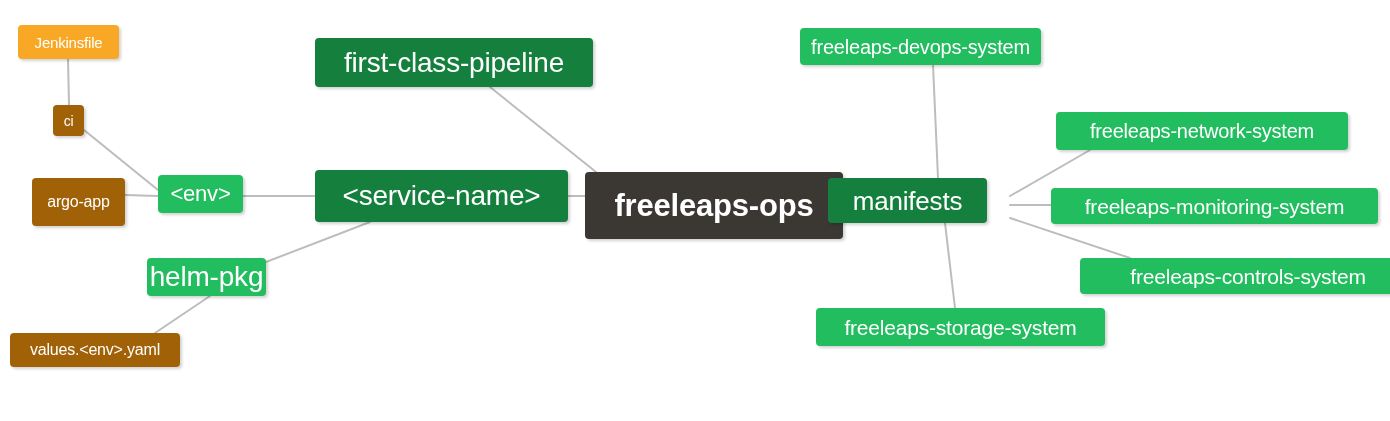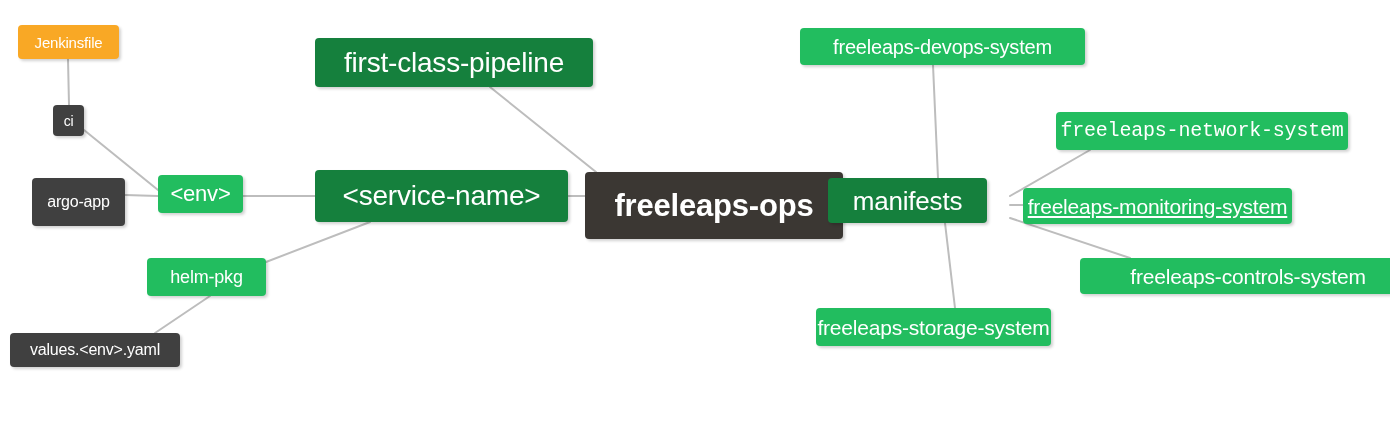--- a/index.html
+++ b/index.html
@@ -24,21 +24,21 @@
     white-space:nowrap;
     line-height:1;
     box-shadow:2px 2px 3px rgba(0,0,0,0.18);
     letter-spacing:-0.2px;
     padding:0 10px;
   }
   .n-root   {background:#3b3733;}
   .n-blue   {background:#15803d;}
   .n-green  {background:#22bd5f;}
   .n-orange {background:#f9a825;}
-  .n-red    {background:#404040;}
+  .n-red    {background:#a16207;}
 </style>
 </head>
 <body>
 
 <div id="canvas">
   <svg id="edges" viewBox="0 0 1390 421" preserveAspectRatio="none" xmlns="http://www.w3.org/2000/svg">
       <line x1="68" y1="59" x2="69" y2="105" stroke="#bdbdbd" stroke-width="2" stroke-linecap="round"></line>
       <line x1="84" y1="130" x2="158" y2="190" stroke="#bdbdbd" stroke-width="2" stroke-linecap="round"></line>
       <line x1="125" y1="195" x2="158" y2="196" stroke="#bdbdbd" stroke-width="2" stroke-linecap="round"></line>
       <line x1="243" y1="196" x2="315" y2="196" stroke="#bdbdbd" stroke-width="2" stroke-linecap="round"></line>
@@ -59,47 +59,47 @@
       </div>
       <div class="node n-red" style="left: 53px; top: 105px; width: 31px; height: 31px; font-size: 14px;">
         <span>ci</span>
       </div>
       <div class="node n-red" style="left: 32px; top: 178px; width: 93px; height: 48px; font-size: 16px;">
         <span>argo-app</span>
       </div>
       <div class="node n-green" style="left: 158px; top: 175px; width: 85px; height: 38px; font-size: 22px;">
         <span>&lt;env&gt;</span>
       </div>
-      <div class="node n-green" style="left: 147px; top: 258px; width: 119px; height: 38px; font-size: 18px;">
+      <div class="node n-green" style="left: 147px; top: 258px; width: 119px; height: 38px; font-size: 28px;">
         <span>helm-pkg</span>
       </div>
       <div class="node n-red" style="left: 10px; top: 333px; width: 170px; height: 34px; font-size: 16px;">
         <span>values.&lt;env&gt;.yaml</span>
       </div>
       <div class="node n-blue" style="left: 315px; top: 38px; width: 278px; height: 49px; font-size: 28px;">
         <span>first-class-pipeline</span>
       </div>
       <div class="node n-blue" style="left: 315px; top: 170px; width: 253px; height: 52px; font-size: 28px;">
         <span>&lt;service-name&gt;</span>
       </div>
       <div class="node n-root" style="left: 585px; top: 172px; width: 258px; height: 67px; font-size: 31px; font-weight: bold;">
         <span>freeleaps-ops</span>
       </div>
       <div class="node n-blue" style="left: 828px; top: 178px; width: 159px; height: 45px; font-size: 26px;">
         <span>manifests</span>
       </div>
-      <div class="node n-green" style="left: 800px; top: 28px; width: 285px; height: 37px; font-size: 20px;">
+      <div class="node n-green" style="left: 800px; top: 28px; width: 241px; height: 37px; font-size: 20px;">
         <span>freeleaps-devops-system</span>
       </div>
-      <div class="node n-green" style="left: 1056px; top: 112px; width: 292px; height: 38px; font-size: 20px; font-family: Liberation Mono, monospace;">
+      <div class="node n-green" style="left: 1056px; top: 112px; width: 292px; height: 38px; font-size: 20px;">
         <span>freeleaps-network-system</span>
       </div>
-      <div class="node n-green" style="left: 1023px; top: 188px; width: 269px; height: 36px; font-size: 21px; text-decoration: underline;">
+      <div class="node n-green" style="left: 1051px; top: 188px; width: 327px; height: 36px; font-size: 21px;">
         <span>freeleaps-monitoring-system</span>
       </div>
       <div class="node n-green" style="left: 1080px; top: 258px; width: 336px; height: 36px; font-size: 21px;">
         <span>freeleaps-controls-system</span>
       </div>
-      <div class="node n-green" style="left: 816px; top: 308px; width: 235px; height: 38px; font-size: 21px;">
+      <div class="node n-green" style="left: 816px; top: 308px; width: 289px; height: 38px; font-size: 21px;">
         <span>freeleaps-storage-system</span>
       </div>
     </div>
 </div>
 
 </body></html>

